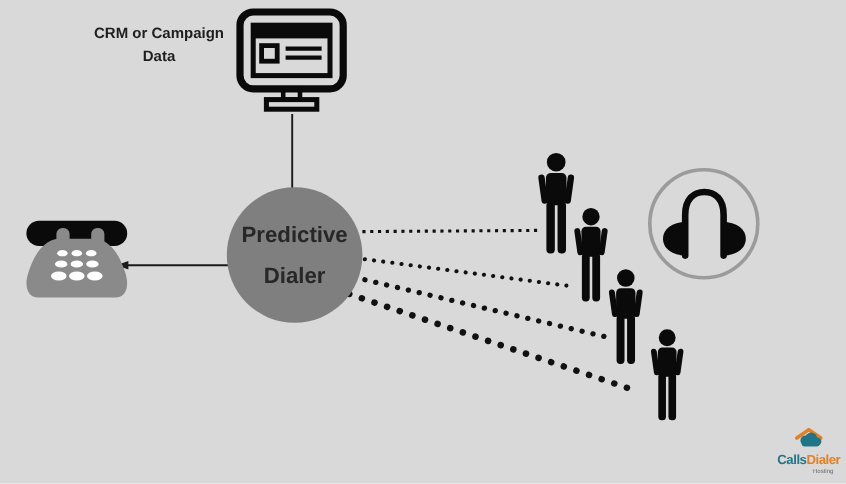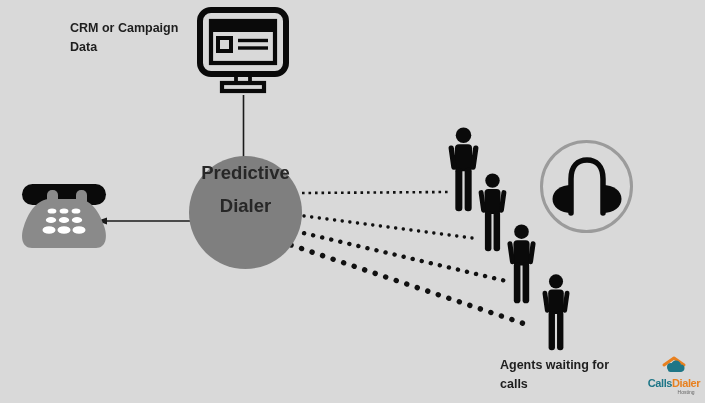--- a/index.html
+++ b/index.html
@@ -9,27 +9,28 @@
     background:#d9d9d9;
     overflow:hidden;
     font-family:"Liberation Sans", sans-serif;
   }
   .abs{position:absolute;}
   .label{
     font-weight:bold;
     font-size:12.5px;
     line-height:1.5;
     color:#1e1e1e;
+    text-align:center;
   }
   .dialer-circle{
     left:189px;top:156px;
     width:113px;height:113px;
     border-radius:50%;
     background:#7f7f7f;
-    display:flex;align-items:flex-start;justify-content:center;
+    display:flex;align-items:center;justify-content:center;
   }
   .dialer-text{
     font-weight:bold;
     font-size:18.5px;
     line-height:1.8;
     color:#272727;
     text-align:center;
     width:100px;
   }
   .logo{
@@ -133,21 +134,20 @@
       <use href="#person-sym"></use>
     </svg>
 
   <svg class="abs" style="left:539px;top:139px" width="96" height="96" viewBox="0 0 96 96">
     <circle cx="47.5" cy="47.5" r="45" fill="none" stroke="#9b9b9b" stroke-width="3"></circle>
     <path d="M 32,74 V 40 C 32,27 39,21 48,21 C 57,21 64,27 64,40 V 74" fill="none" stroke="#0a0a0a" stroke-width="5.5" stroke-linecap="round"></path>
     <path d="M 33,46 L 33,74 C 21,74 13.5,68 13.5,60 C 13.5,52 21,46 33,46 Z" fill="#0a0a0a"></path>
     <path d="M 63,46 L 63,74 C 75,74 82.5,68 82.5,60 C 82.5,52 75,46 63,46 Z" fill="#0a0a0a"></path>
   </svg>
 
-  <div class="abs label" style="left:500px;top:356px;width:120px">Agents waiting for calls</div>
 
   <div class="abs logo">
     <svg width="26" height="17" viewBox="0 0 26 17">
       <path d="M 3,9 L 13,2 L 23,9" fill="none" stroke="#e8801f" stroke-width="3" stroke-linecap="round" stroke-linejoin="round"></path>
       <g fill="#1e7687">
         <circle cx="10" cy="11" r="4"></circle>
         <circle cx="15" cy="9.5" r="5"></circle>
         <circle cx="20" cy="12" r="3.5"></circle>
         <rect x="7" y="11" width="15" height="5" rx="2.5"></rect>
       </g>

